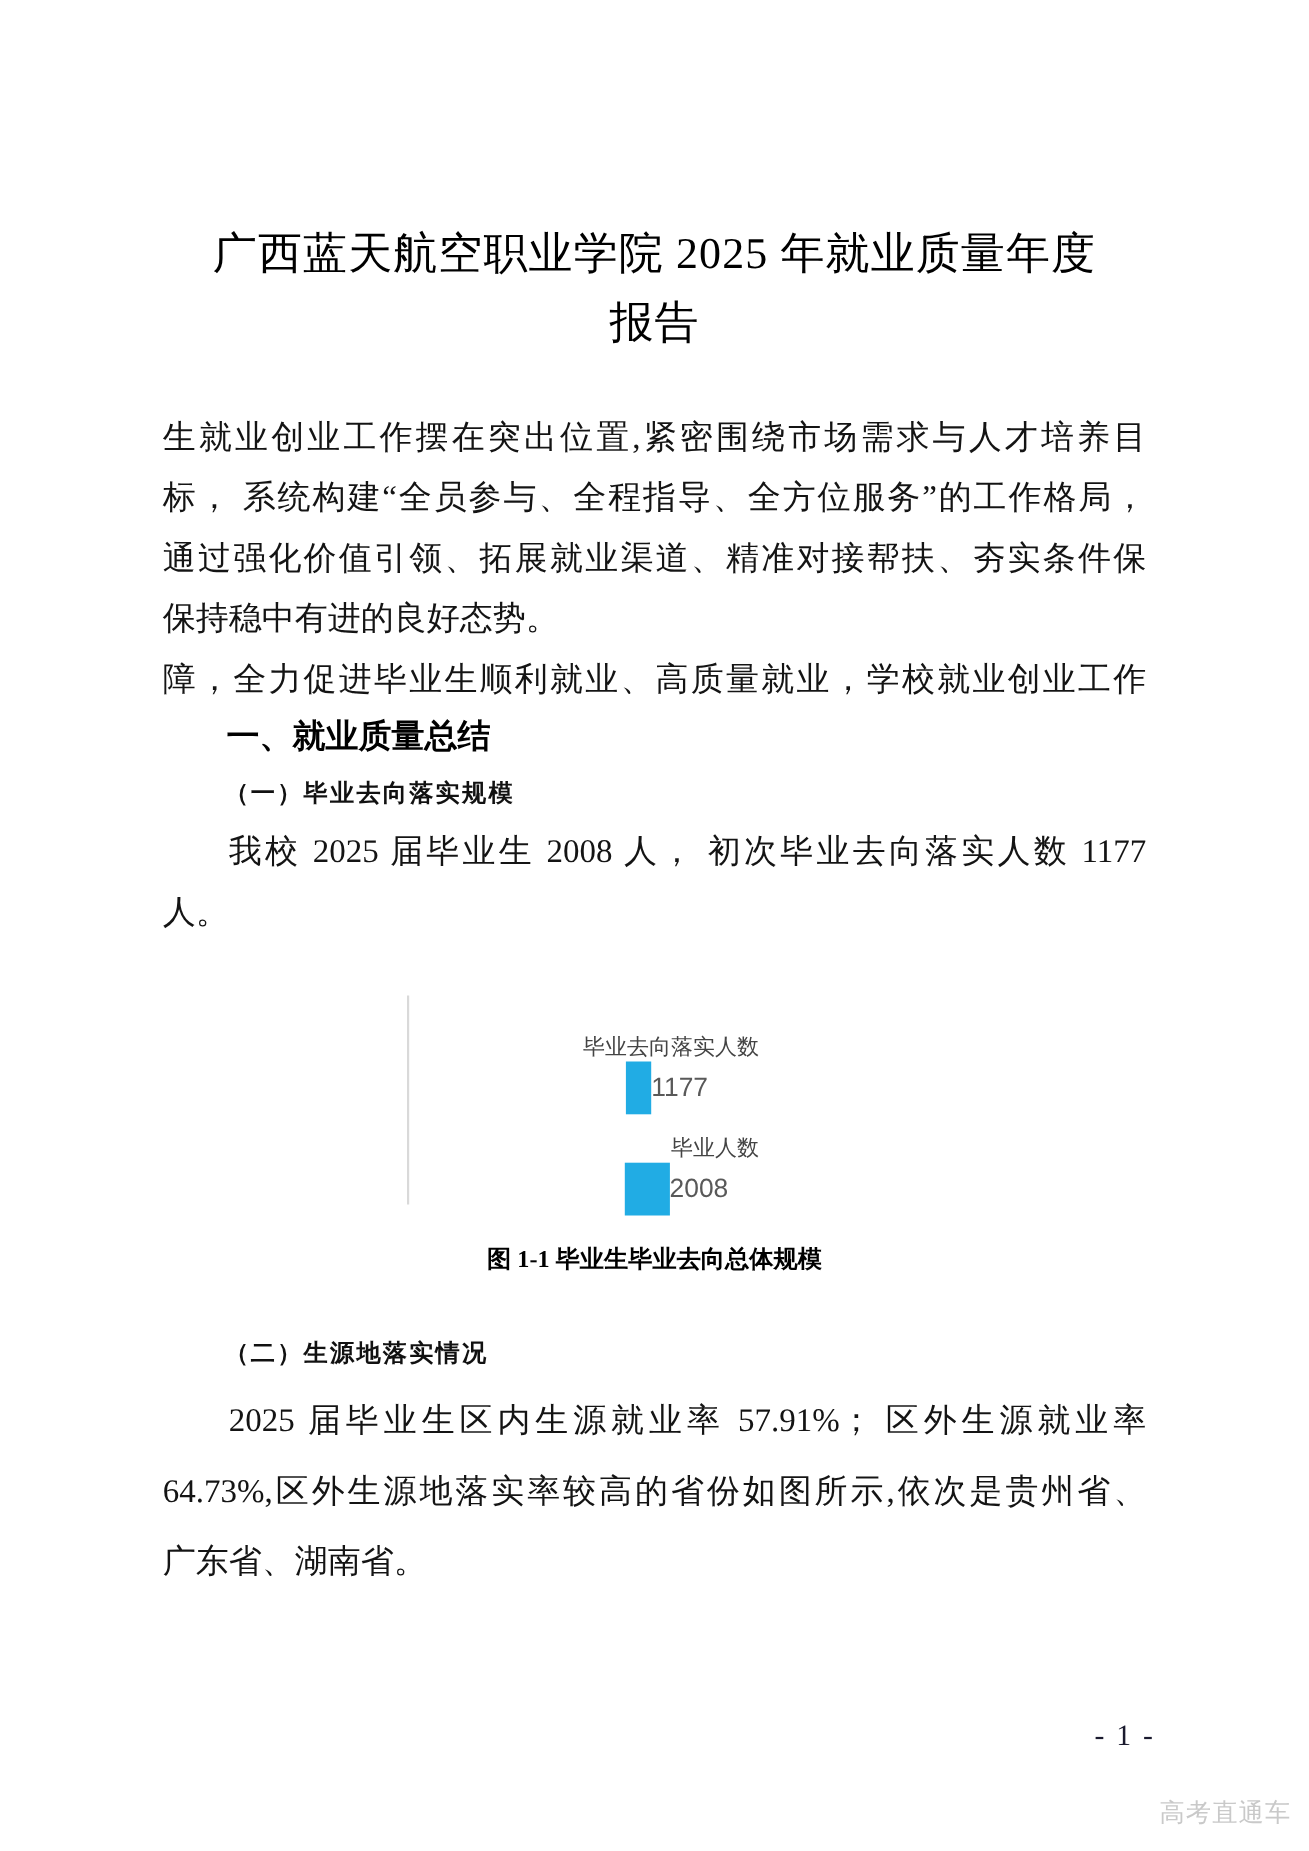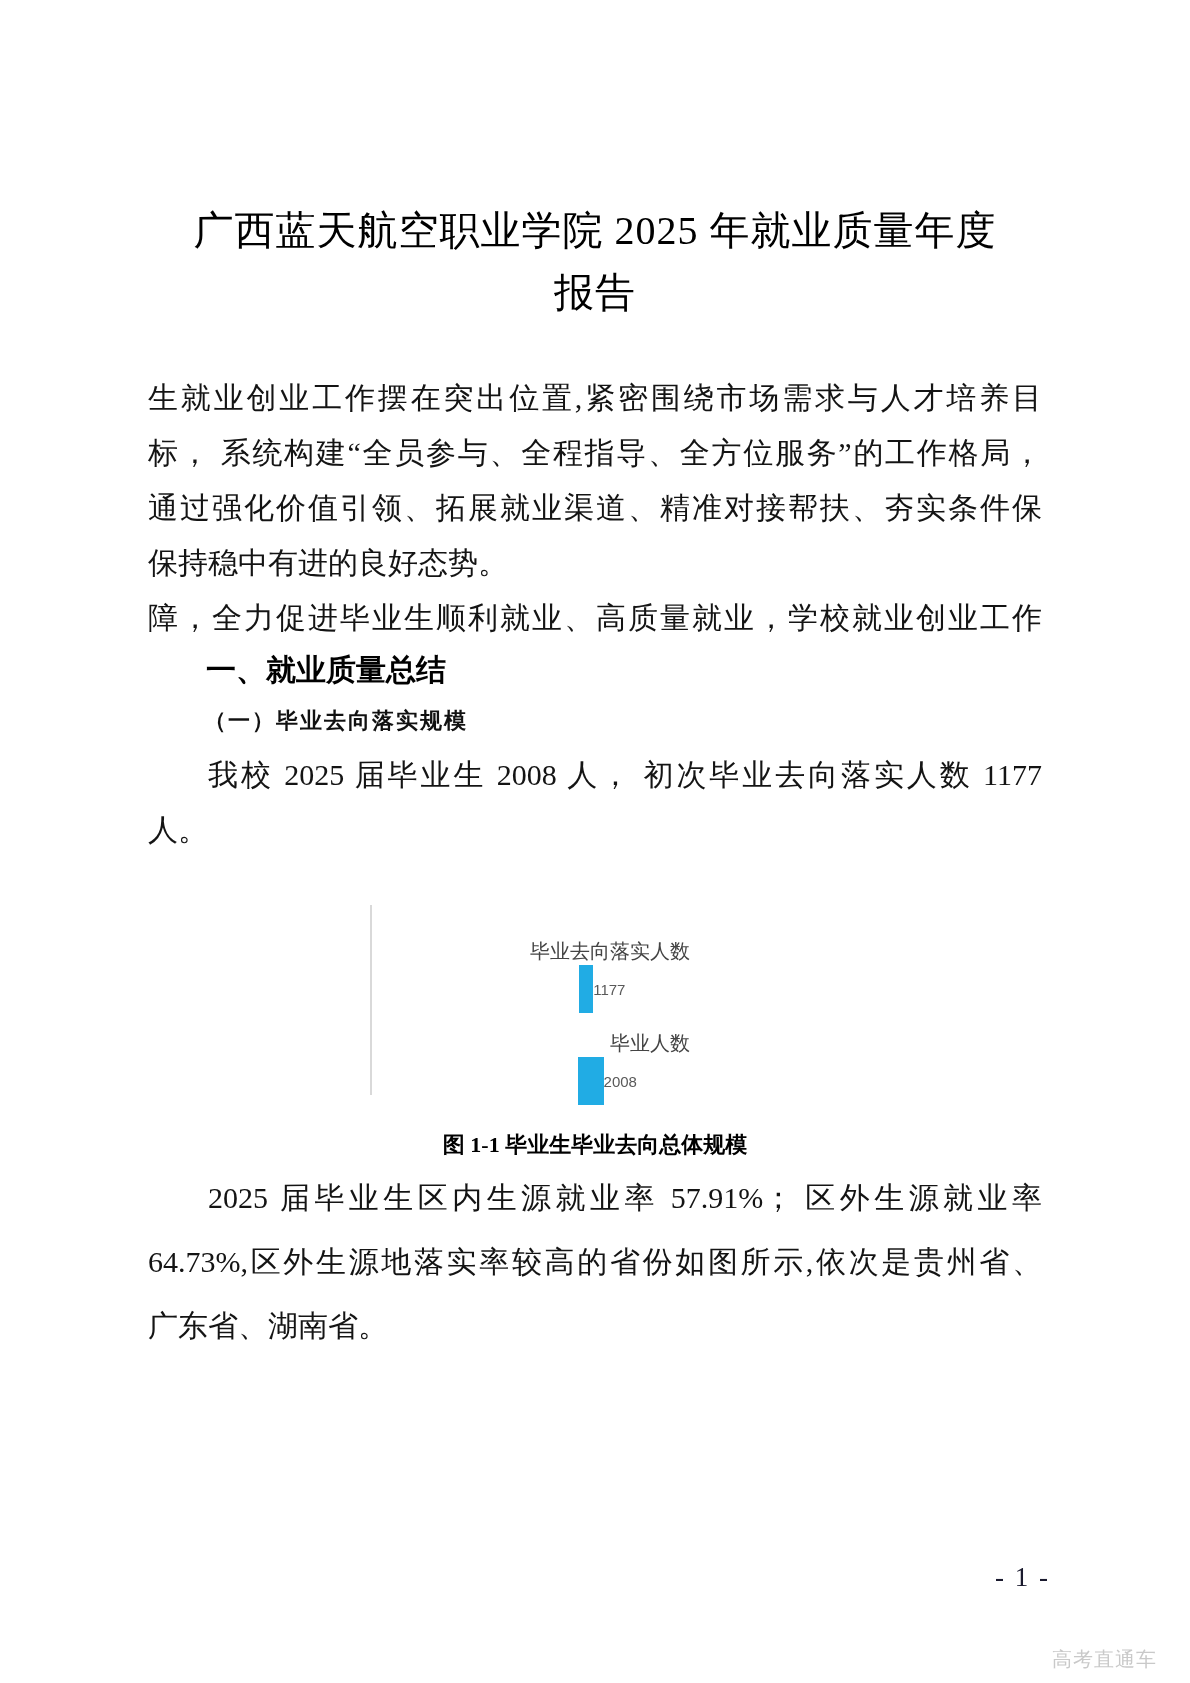--- a/index.html
+++ b/index.html
@@ -38,39 +38,39 @@
   .chart-axis { position:absolute; left:222px; top:25px; bottom:0; width:2px; background:#d9d9d9; }
   .chart-row { position:absolute; left:0; right:0; height:48px; display:flex; align-items:center;flex-direction:column; }
   .chart-row.r0 { top:58px; }
   .chart-row.r1 { top:150px; }
   .chart-label {
     flex:none; width:222px; box-sizing:border-box; padding-right:16px;
     text-align:right; font-size:20px; color:#444444;
   }
   .chart-barwrap { flex:1; height:48px; position:relative; display:flex; align-items:center; }
   .chart-bar { height:48px; background:#21ace4; flex:none; }
-  .chart-value { font-size:15px; color:#595959; }
+  .chart-value { font-size:24px; color:#595959; }
 
   .caption {
     margin-top:33px; font-size:22px; line-height:34px; font-weight:bold;
     text-align:center; color:#000000;
   }
 
   .h2b { margin-top:42px; }
   .p2 { margin-top:4px; }
   .p2 .bodyline { line-height:64px; }
 
   .pagenum {
     position:absolute; top:1560px; right:140px;
     font-size:27px; line-height:34px; color:#1a1a2e; letter-spacing:2px;
   }
   .watermark {
-    position:absolute; top:1632px; right:33px;
+    position:absolute; top:1632px; right:16px;
     font-family:"Liberation Sans","DejaVu Sans",sans-serif;
-    font-size:20px; color:#c9c9c9; letter-spacing:1px;margin-top:14px;
+    font-size:23px; color:#c9c9c9; letter-spacing:1px;
   }
 </style>
 </head>
 <body>
 
 <div class="page">
   <div class="content">
 
     <div class="doc-title">
       <div>广西蓝天航空职业学院 2025 年就业质量年度</div>
@@ -106,20 +106,21 @@
         <div class="chart-label" style="color: rgb(68, 68, 68);">毕业人数</div>
         <div class="chart-barwrap">
           <div class="chart-bar" style="width: 75.6309%; background: rgb(33, 172, 228);"></div>
           <div class="chart-value" style="color: rgb(89, 89, 89);">2008</div>
         </div>
       </div>
     </div>
 
     <div class="caption">图 1-1 毕业生毕业去向总体规模</div>
 
+    <div class="h2 h2b">（二）生源地落实情况</div>
 
     <div class="p2">
       <div class="bodyline fill indent">2025 届毕业生区内生源就业率 57.91%； 区外生源就业率</div>
       <div class="bodyline fill">64.73%,区外生源地落实率较高的省份如图所示,依次是贵州省、</div>
       <div class="bodyline">广东省、湖南省。</div>
     </div>
 
   </div>
 
   <div class="pagenum">- 1 -</div>

